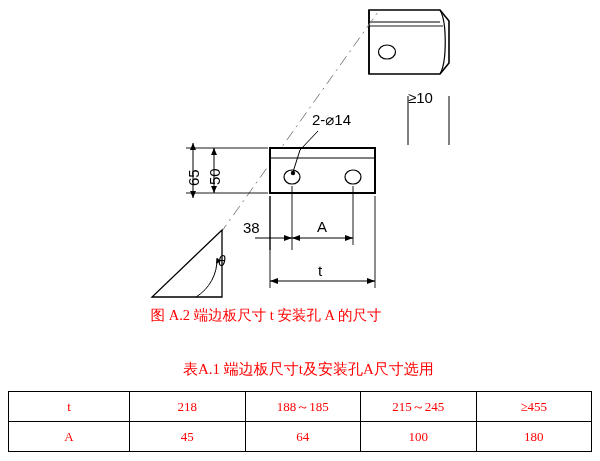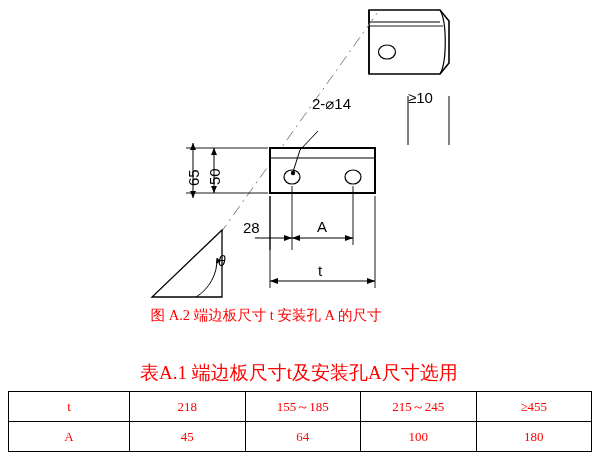--- a/index.html
+++ b/index.html
@@ -42,24 +42,25 @@
     position: absolute;
     left: 0;
     width: 532px;
     text-align: center;
     color: #ff0000;
     font-size: 14.5px;
     font-family: "Liberation Serif", serif;
   }
   .tbl-title {
     position: absolute;
-    font-size: 19px;
+    font-size: 15px;
     color: #ff0000;
     font-family: "Liberation Serif", serif;
     white-space: nowrap;
+    margin-left: 43px;
   }
   table.data {
     position: absolute;
     left: 8px;
     top: 391px;
     width: 584px;
     border-collapse: collapse;
     table-layout: fixed;
   }
   table.data td {
@@ -156,46 +157,46 @@
 
     <g>
       <line x1="270" y1="196" x2="270" y2="288" stroke="#000000" stroke-width="0.9"></line>
       <line x1="375" y1="196" x2="375" y2="288" stroke="#000000" stroke-width="0.9"></line>
       <line x1="270" y1="281" x2="375" y2="281" stroke="#000000" stroke-width="1"></line>
       <path d="M 270,281 l 8,-3 l 0,6 z" fill="#000000"></path>
       <path d="M 375,281 l -8,-3 l 0,6 z" fill="#000000"></path>
     </g>
   </svg>
 
-  <div class="lbl" style="left:312px; top:96px; font-size:15px;">2-⌀14</div>
+  <div class="lbl" style="left:312px; top:112px; font-size:15px;">2-⌀14</div>
 
   <div class="lbl" style="left:408px; top:90px; font-size:15px;">≥10</div>
 
   <div class="lbl rot90" style="left:186px; top:186px; font-size:15px;">65</div>
 
   <div class="lbl rot90" style="left:207px; top:185px; font-size:15px;">50</div>
 
-  <div class="lbl" style="left:243px; top:220px; font-size:15px;">28</div>
+  <div class="lbl" style="left:243px; top:220px; font-size:15px;">38</div>
 
   <div class="lbl" style="left:317px; top:219px; font-size:15px;">A</div>
 
   <div class="lbl" style="left:318px; top:263px; font-size:15px;">t</div>
 
   <div class="lbl" style="left:218px; top:254px; font-size:14px; font-style:italic;">θ</div>
 
   <div class="caption" style="top:306px;">图 A.2  端边板尺寸 t 安装孔 A 的尺寸</div>
 
   <div class="tbl-title" style="left:140px; top:360px;">表A.1   端边板尺寸t及安装孔A尺寸选用</div>
 
   <table class="data">
     <tbody>
       <tr>
         <td class="hdr">t</td>
         <td>218</td>
-        <td>155～185</td>
+        <td>188～185</td>
         <td>215～245</td>
         <td>≥455</td>
       </tr>
       <tr>
         <td class="hdr">A</td>
         <td>45</td>
         <td>64</td>
         <td>100</td>
         <td>180</td>
       </tr>

